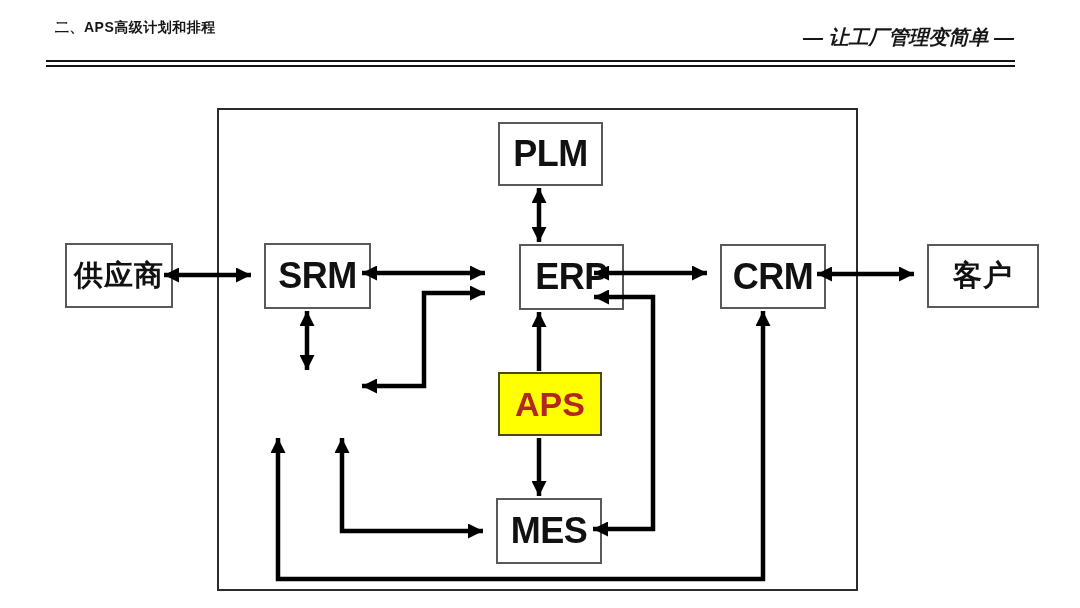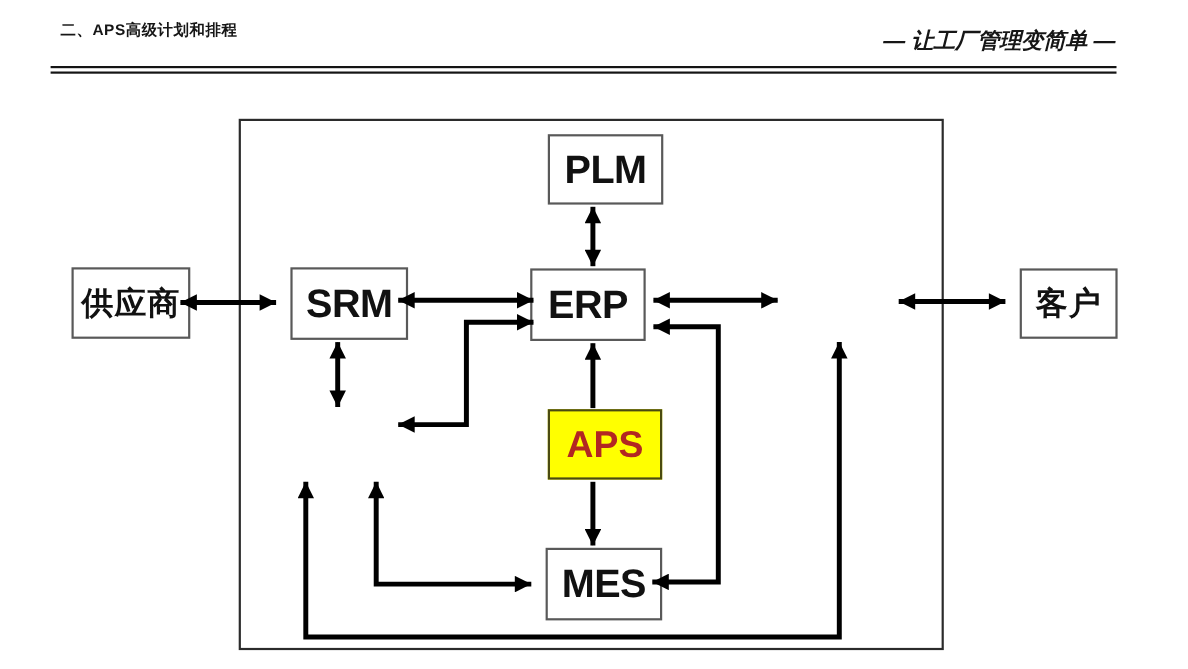--- a/index.html
+++ b/index.html
@@ -33,24 +33,27 @@
 
   <div class="box cjk" style="left:54px;top:243px;width:108px;height:65px">
       <span>供应商</span>
     </div>
   <div class="box" style="left:253px;top:243px;width:107px;height:66px">
       <span>SRM</span>
     </div>
   <div class="box" style="left:487px;top:122px;width:105px;height:64px">
       <span>PLM</span>
     </div>
-  <div class="box" style="left:471px;top:244px;width:105px;height:66px">
+  <div class="box" style="left:508px;top:244px;width:105px;height:66px">
       <span>ERP</span>
     </div>
-  <div class="box cjk" style="left:916px;top:244px;width:89px;height:64px">
+  <div class="box" style="left:709px;top:244px;width:106px;height:65px">
+      <span>CRM</span>
+    </div>
+  <div class="box cjk" style="left:916px;top:244px;width:112px;height:64px">
       <span>客户</span>
     </div>
   <div class="box aps" style="left:487px;top:372px;width:104px;height:64px">
       <span>APS</span>
     </div>
   <div class="box" style="left:485px;top:498px;width:106px;height:66px">
       <span>MES</span>
     </div>
 
   <svg class="wires" width="1080" height="608" viewBox="0 0 1080 608">

